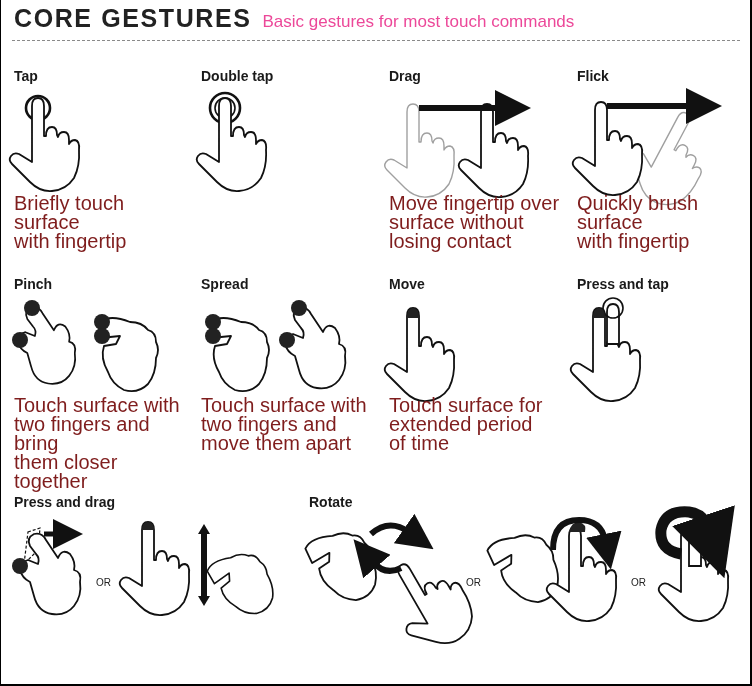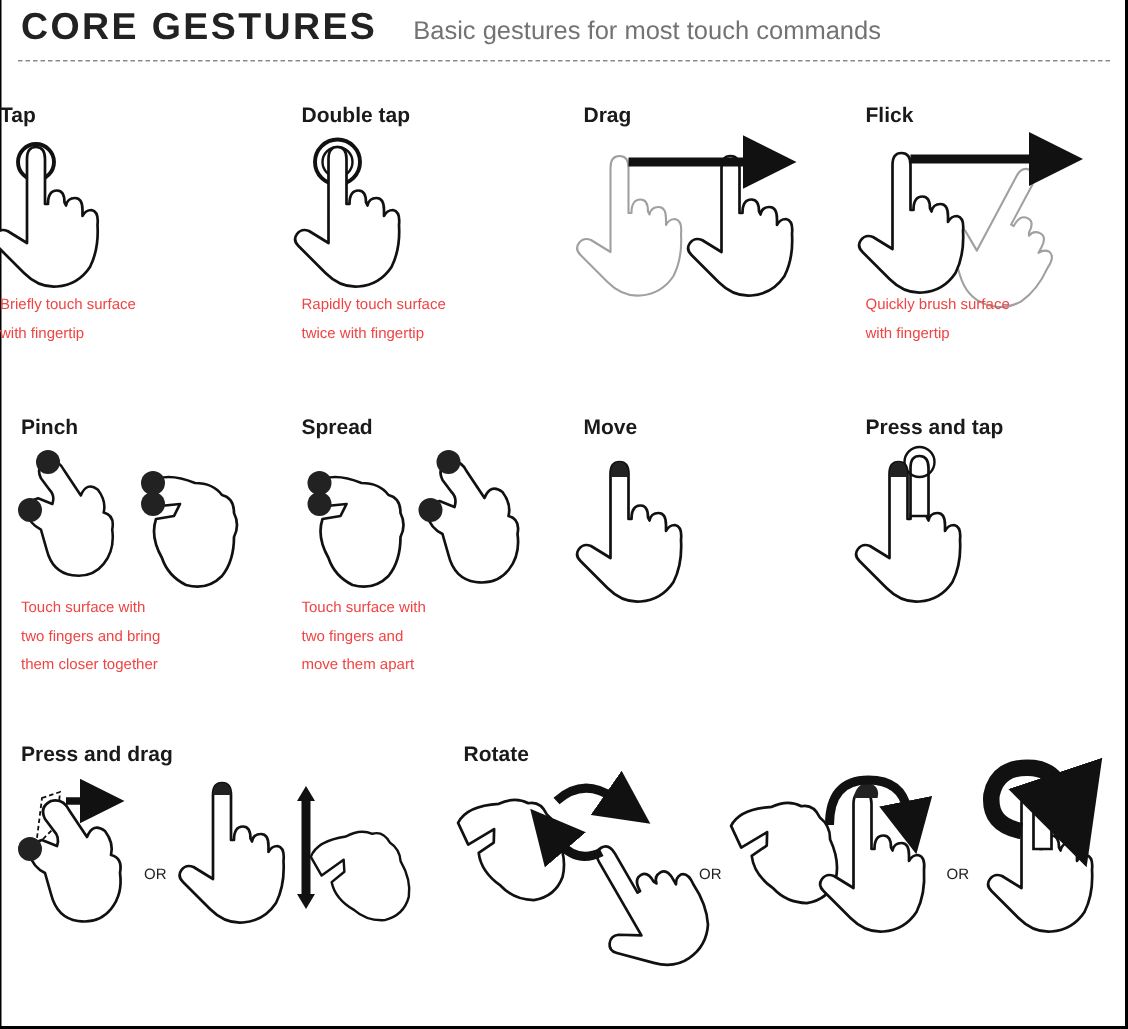--- a/index.html
+++ b/index.html
@@ -1,26 +1,26 @@
 <!DOCTYPE html>
 <html><head>
 <meta charset="utf-8">
 <style>
   * { box-sizing: border-box; margin: 0; padding: 0; }
   html, body { width: 752px; height: 686px; background: #ffffff; overflow: hidden; }
   body { font-family: "Liberation Sans", sans-serif; color: #1a1a1a; position: relative; }
   .frame { position: absolute; left: 0; top: 0; width: 752px; height: 686px; border: 2px solid #000; border-top: none; border-left: 1px solid #000; background: #fff; }
   .header { position: absolute; left: 14px; top: 4px; height: 26px; display: flex; align-items: baseline; white-space: nowrap; }
   .title { font-weight: bold; font-size: 25px; letter-spacing: 1.6px; color: #222; }
-  .subtitle { margin-left: 24px; font-size: 17px; color: #737373; letter-spacing: 0px; }
+  .subtitle { margin-left: 11px; font-size: 17px; color: #ec4899; letter-spacing: 0px; }
   .divider { position: absolute; left: 12px; top: 40px; width: 728px; height: 0; border-top: 1px dashed #8a8a8a; }
   .cell { position: absolute; }
   .cell .name { font-weight: bold; font-size: 14px; color: #1a1a1a; position: absolute; left: 0; top: 0; white-space: nowrap; }
   .cell .art { position: absolute; left: 0; }
-  .cell .desc { position: absolute; left: 0; font-size: 10px; line-height: 19px; color: #ef4444; white-space: pre-line; }
+  .cell .desc { position: absolute; left: 0; font-size: 20px; line-height: 19px; color: #7f1d1d; white-space: pre-line; }
   svg { overflow: visible; }
 </style>
 </head>
 <body>
 
 <svg width="0" height="0" style="position:absolute">
   <defs>
 
     <path id="hand" d="M24,12 Q24,4 30,4 Q36,4 36,12 L36,42 L38,42 Q38,33 44,33 Q49,33 49,41 L50,43 Q51,38 56,38 Q61,38 61,46 L61,50 Q63,46 67,46 Q72,47 71,56 Q72,72 66,84 Q58,96 44,97 Q32,98 22,88 L4,70 Q0,66 3,62 Q6,58 11,60 L24,68 Z" fill="#fff" stroke="#111" stroke-width="1.8" stroke-linejoin="round"></path>
     <path id="hand-ghost" d="M24,12 Q24,4 30,4 Q36,4 36,12 L36,42 L38,42 Q38,33 44,33 Q49,33 49,41 L50,43 Q51,38 56,38 Q61,38 61,46 L61,50 Q63,46 67,46 Q72,47 71,56 Q72,72 66,84 Q58,96 44,97 Q32,98 22,88 L4,70 Q0,66 3,62 Q6,58 11,60 L24,68 Z" fill="#fff" stroke="#a0a0a0" stroke-width="1.4" stroke-linejoin="round"></path>
@@ -34,48 +34,49 @@
 </svg>
 
 <div class="frame"></div>
 
 <div class="header">
   <span class="title">CORE GESTURES</span>
   <span class="subtitle">Basic gestures for most touch commands</span>
 </div>
 <div class="divider"></div>
 
-<div class="cell" style="left:0;top:68px;width:180px;height:190px;">
+<div class="cell" style="left:14px;top:68px;width:180px;height:190px;">
   <div class="name">Tap</div>
   <svg class="art" style="top:26px" width="90" height="100">
     <circle cx="24" cy="14" r="12" fill="none" stroke="#111" stroke-width="2.6"></circle>
     <use href="#hand" x="-6" y="0" transform="scale(1)"></use>
   </svg>
   <div class="desc" style="top:126px">Briefly touch surface
 with fingertip</div>
 </div>
 
 <div class="cell" style="left:201px;top:68px;width:180px;height:190px;">
   <div class="name">Double tap</div>
   <svg class="art" style="top:26px" width="90" height="100">
     <circle cx="24" cy="14" r="15" fill="none" stroke="#111" stroke-width="2.6"></circle>
     <circle cx="24" cy="14" r="10" fill="none" stroke="#111" stroke-width="1.6"></circle>
     <use href="#hand" x="-6" y="0"></use>
   </svg>
-  <div class="desc" style="top:126px">Rapidly touch surface
-twice with fingertip</div>
 </div>
 
 <div class="cell" style="left:389px;top:68px;width:180px;height:190px;">
   <div class="name">Drag</div>
   <svg class="art" style="top:26px" width="160" height="100">
     <use href="#hand-ghost" x="-6" y="6"></use>
     <use href="#hand" x="68" y="6"></use>
     <line x1="30" y1="14" x2="112" y2="14" stroke="#111" stroke-width="6" marker-end="url(#arrowhead)"></line>
   </svg>
+  <div class="desc" style="top:126px">Move fingertip over
+surface without
+losing contact</div>
 </div>
 
 <div class="cell" style="left:577px;top:68px;width:170px;height:190px;text-decoration:underline;">
   <div class="name">Flick</div>
   <svg class="art" style="top:26px" width="160" height="100">
     <g transform="translate(58,10) rotate(28 30 50)">
         <use href="#hand-ghost"></use>
       </g>
     <use href="#hand" x="-6" y="4"></use>
     <line x1="30" y1="12" x2="115" y2="12" stroke="#111" stroke-width="6" marker-end="url(#arrowhead)"></line>
@@ -113,20 +114,23 @@
 two fingers and
 move them apart</div>
 </div>
 
 <div class="cell" style="left:389px;top:276px;width:180px;height:200px;">
   <div class="name">Move</div>
   <svg class="art" style="top:28px" width="90" height="90">
     <use href="#hand" x="-6" y="0"></use>
     <path d="M18,14 Q18,4 24,4 Q30,4 30,14 Z" fill="#222"></path>
   </svg>
+  <div class="desc" style="top:120px">Touch surface for
+extended period
+of time</div>
 </div>
 
 <div class="cell" style="left:577px;top:276px;width:170px;height:200px;">
   <div class="name">Press and tap</div>
   <svg class="art" style="top:22px" width="90" height="100">
     <use href="#hand" x="-8" y="6"></use>
     <path d="M30,14 Q30,6 36,6 Q42,6 42,14 L42,46 L30,46 Z" fill="#fff" stroke="#111" stroke-width="1.8"></path>
     <circle cx="36" cy="10" r="10" fill="none" stroke="#111" stroke-width="1.6"></circle>
     <path d="M16,20 Q16,10 22,10 Q28,10 28,20 Z" fill="#222"></path>
   </svg>

